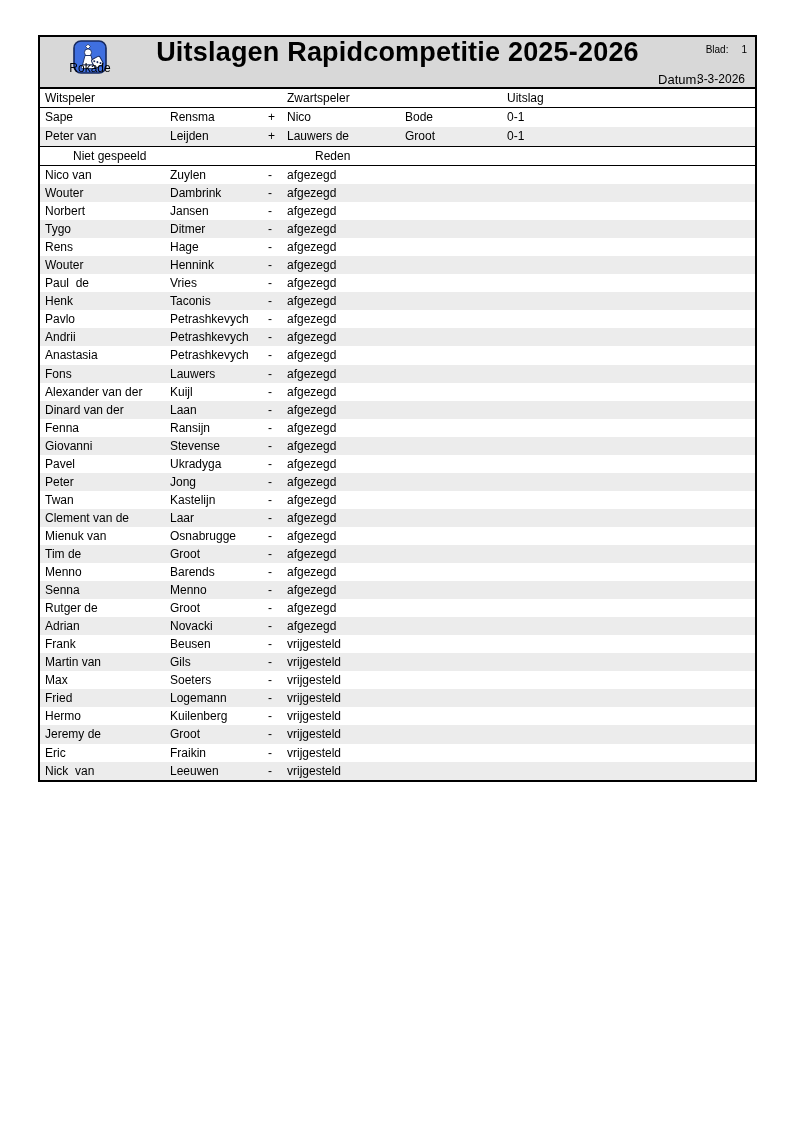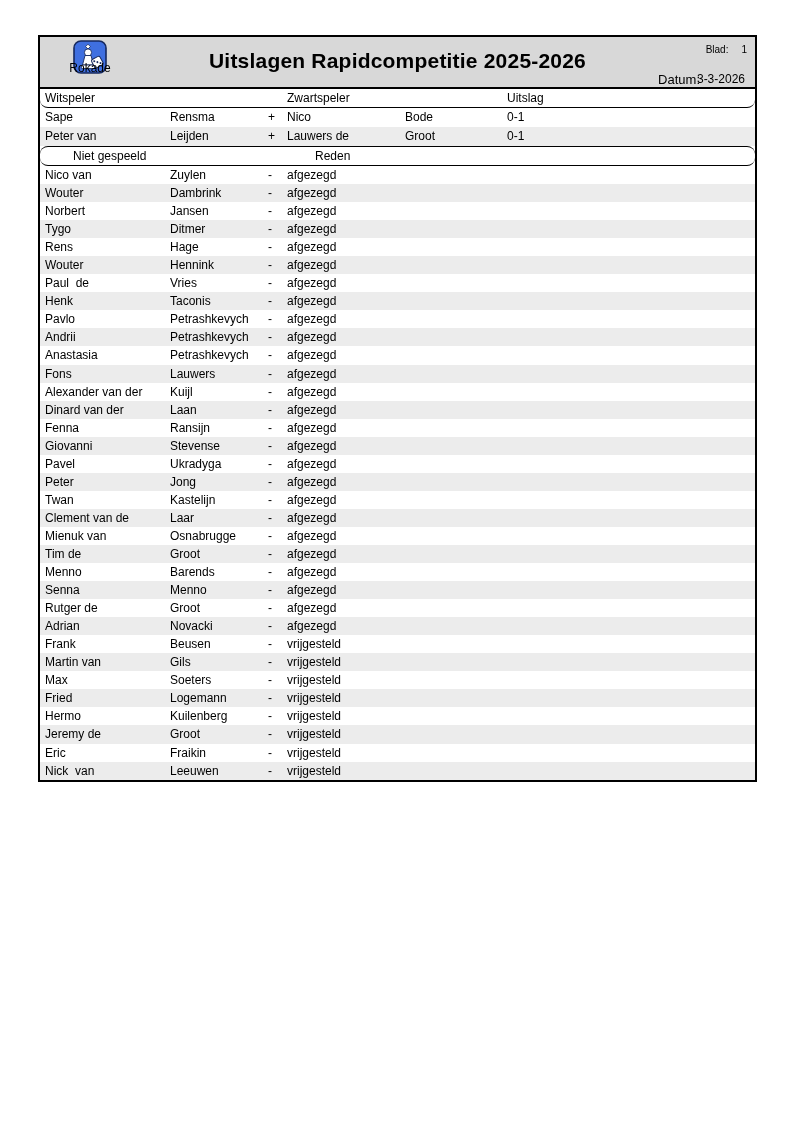--- a/index.html
+++ b/index.html
@@ -9,38 +9,38 @@
     -webkit-font-smoothing:antialiased;
   }
   .sheet{
     position:absolute;left:38px;top:35px;width:715px;
     border:2px solid #000;background:#fff;
   }
   
   .hdr-band{position:relative;height:50px;background:#d8d8d8;border-bottom:2px solid #000;}
   .logo{position:absolute;left:33px;top:3px;width:34px;height:34px;}
   .club{position:absolute;left:4px;top:24px;width:92px;text-align:center;font-size:12px;}
-  .title{position:absolute;left:0;top:12px;width:100%;text-align:center;
-         font-size:21px;font-weight:bold;letter-spacing:.2px;}
+  .title{position:absolute;left:0;top:0;width:100%;text-align:center;
+         font-size:27px;font-weight:bold;letter-spacing:.2px;}
   .blad{position:absolute;right:8px;top:7px;font-size:10px;}
   .blad .num{display:inline-block;margin-left:13px;}
   .subtitle{position:absolute;left:0;top:35px;width:100%;text-align:center;font-size:12px;}
   .datum-label{position:absolute;right:55px;top:35px;font-size:13px;margin-left:39px;}
   .datum-value{position:absolute;right:10px;top:35px;font-size:12px;}
   
   .row{
     display:grid;
     grid-template-columns:130px 98px 19px 118px 102px 1fr;
     align-items:center;height:18px;font-size:12px;line-height:18px;
     background:#fff;
   }
   .row .c1{padding-left:5px;white-space:pre;overflow:hidden;}
   .row .c2,.row .c4,.row .c5,.row .c6{white-space:pre;overflow:hidden;}
   .row .c3{text-align:left;}
-  .head-row{border-bottom:1.5px solid #000;height:18px;border-radius:8px;}
+  .head-row{border-bottom:1.5px solid #000;height:18px;}
   .np-head{border-top:1.5px solid #000;padding-left:28px;}
   .game-row{height:19px;line-height:19px;}
   .zebra .row:nth-child(even){background:#ececec;}
   .np-rows .row{height:18.06px;}
 </style>
 </head>
 <body>
 
 <div class="sheet">
 

